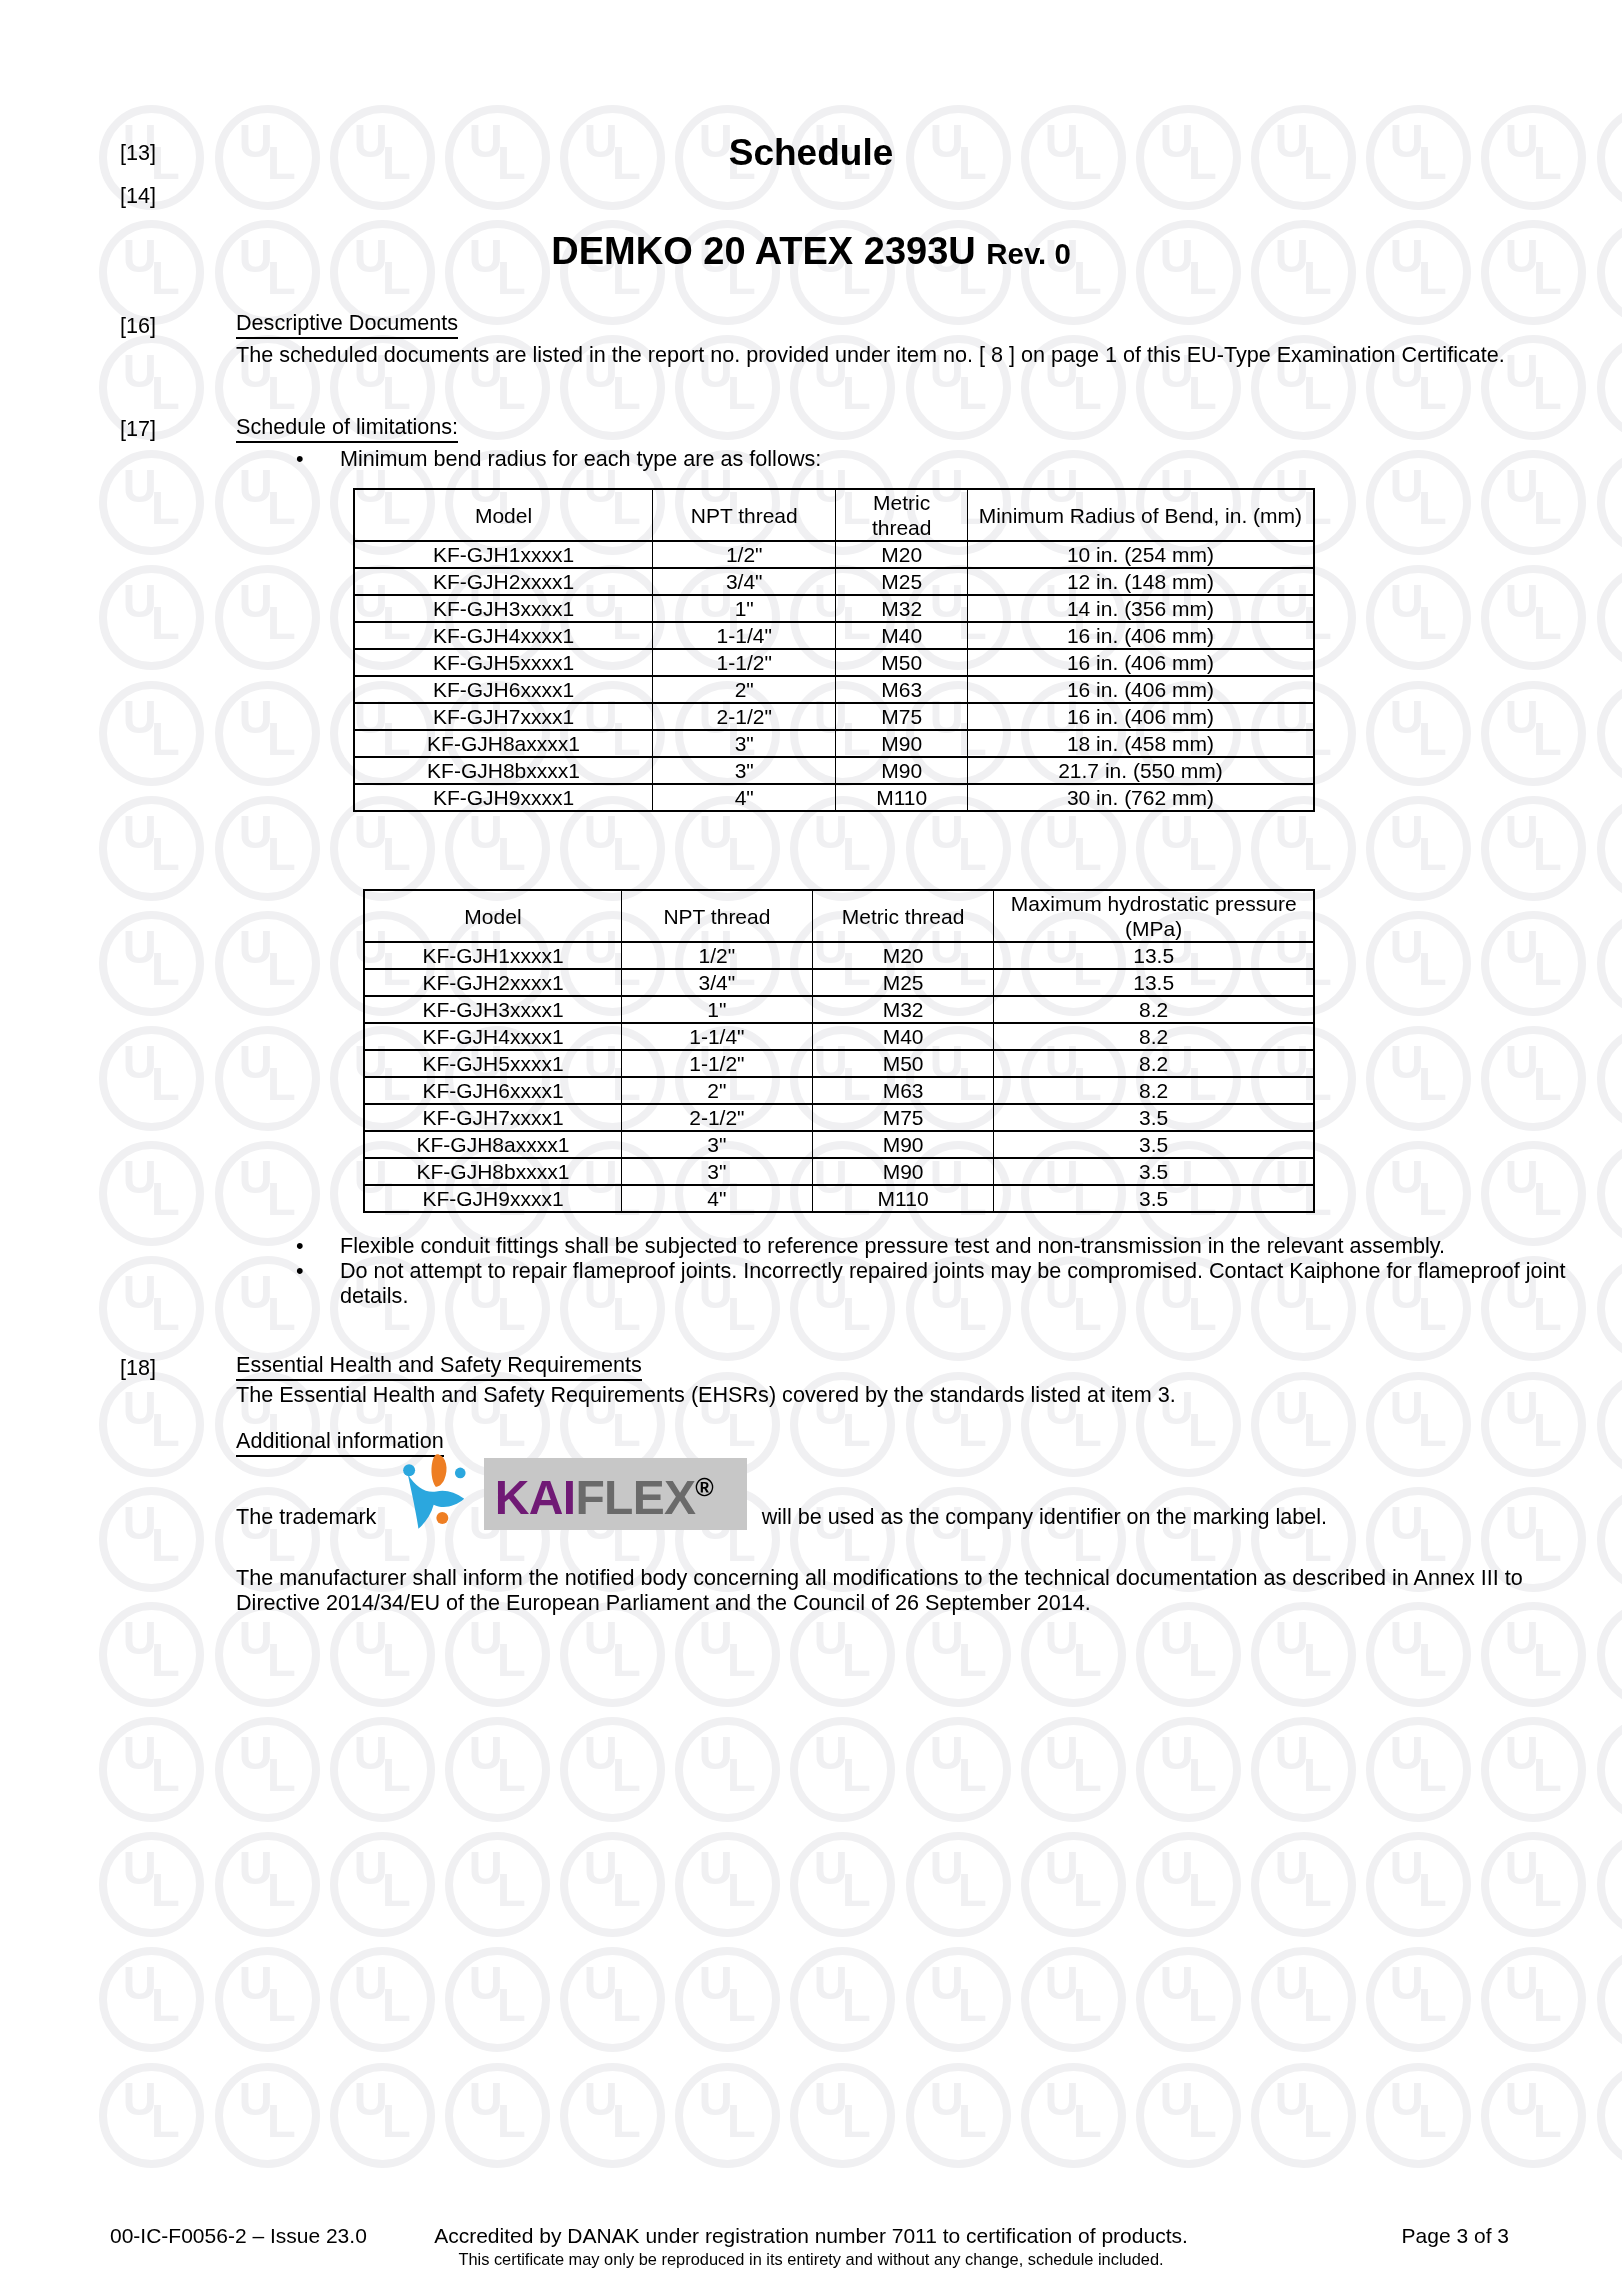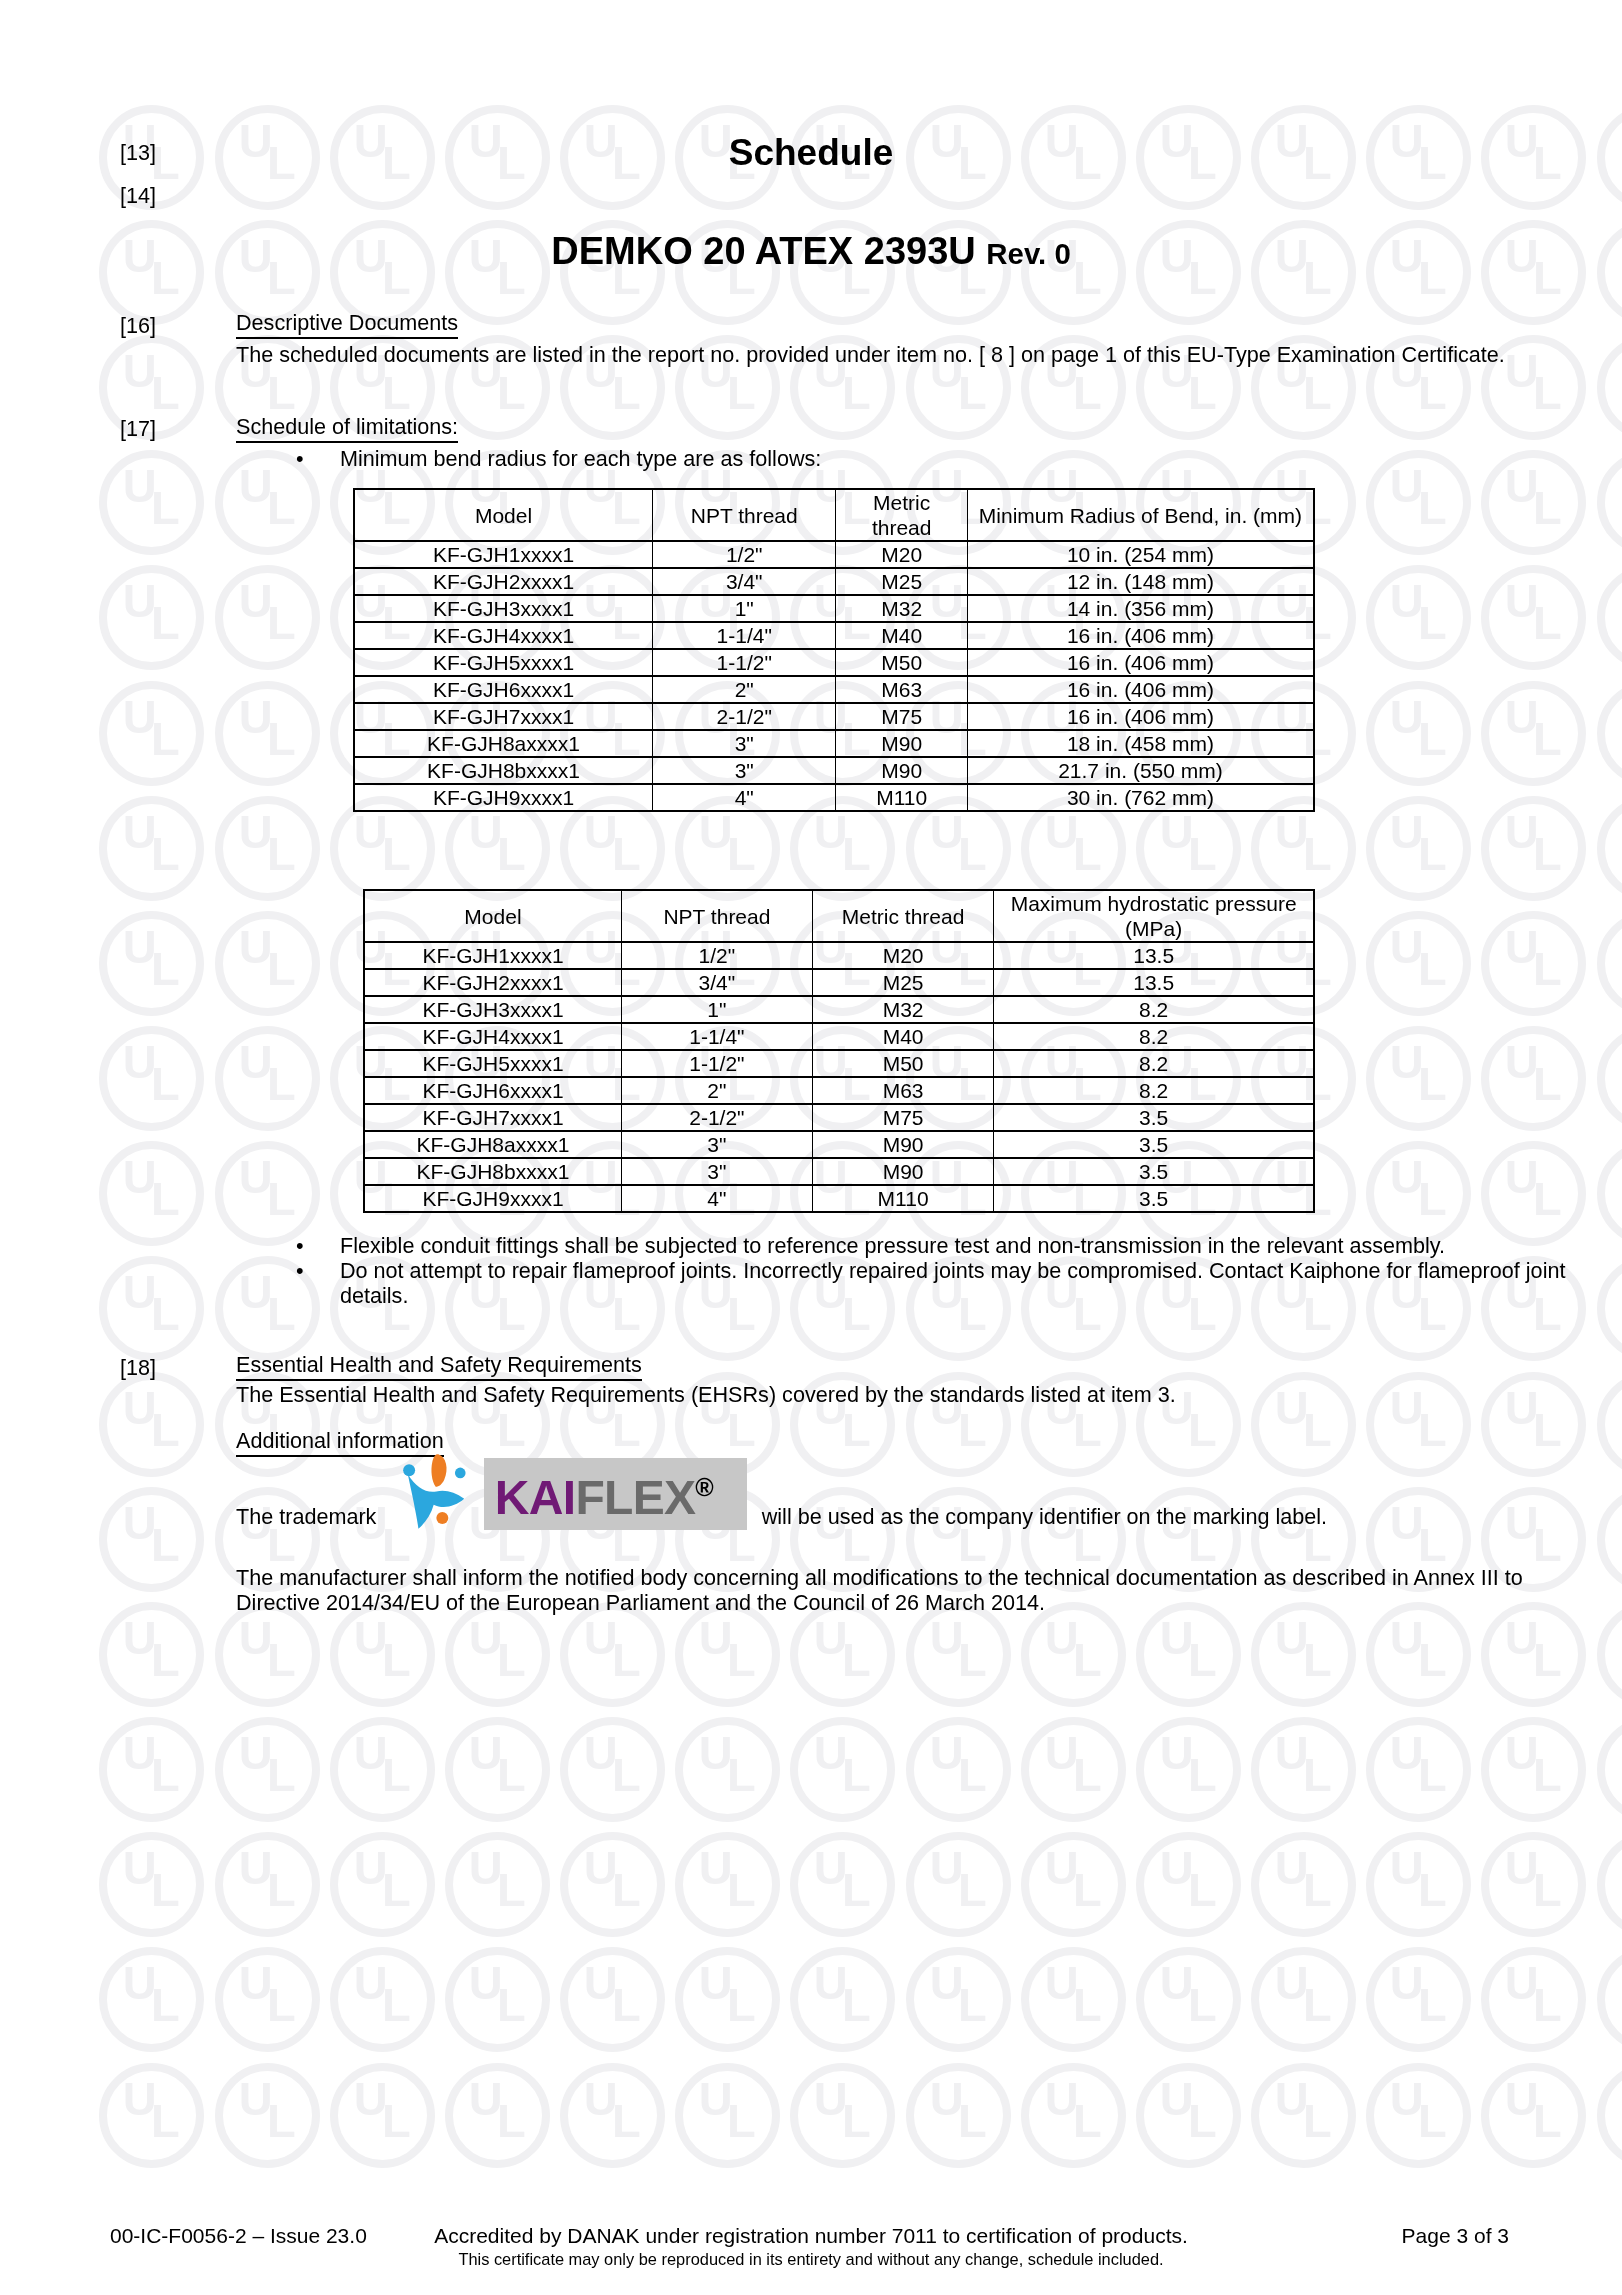--- a/index.html
+++ b/index.html
@@ -1273,21 +1273,21 @@
           <path d="M13 32 C25 51 40 61 56 58 C70 55 84 59 98 69 C84 81 66 85 52 78 C48 92 40 105 29 114 C26 92 19 60 13 32 Z" fill="#2ba7de"></path>
           <circle cx="65" cy="98" r="9" fill="#ee7e23"></circle>
         </svg>
         <span class="kf-box">
           <span class="kf-text"><span class="kf-kai">KAI</span><span class="kf-flex">FLEX</span><span class="kf-reg">®</span></span>
         </span>
       </span>
       <span class="tm-suffix">will be used as the company identifier on the marking label.</span>
     </div>
 
-    <div class="body-text" style="top:1565px;">The manufacturer shall inform the notified body concerning all modifications to the technical documentation as described in Annex III to Directive 2014/34/EU of the European Parliament and the Council of 26 March 2014.</div>
+    <div class="body-text" style="top:1565px;">The manufacturer shall inform the notified body concerning all modifications to the technical documentation as described in Annex III to Directive 2014/34/EU of the European Parliament and the Council of 26 September 2014.</div>
 
     <div class="footer-line">
       <span class="footer-left">00-IC-F0056-2 – Issue 23.0</span>
       <span class="footer-center">Accredited by DANAK under registration number 7011 to certification of products.</span>
       <span class="footer-right">Page 3 of 3</span>
     </div>
     <div class="footer-fine">This certificate may only be reproduced in its entirety and without any change, schedule included.</div>
 
   </div>
 </div>

